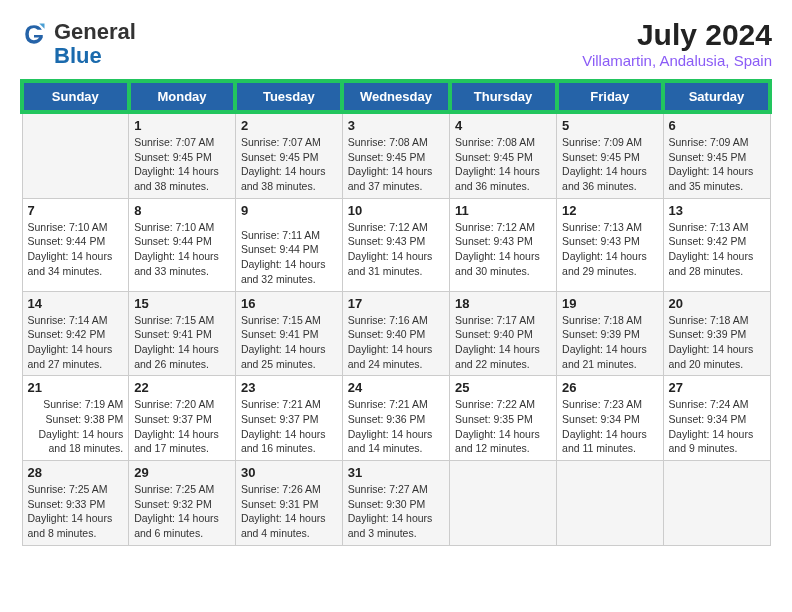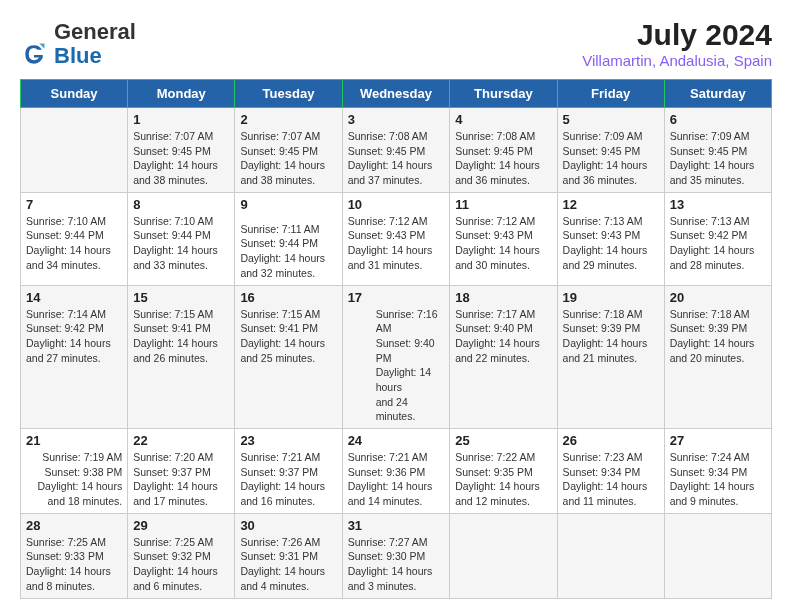--- a/index.html
+++ b/index.html
@@ -11,21 +11,21 @@
       padding: 20px;
     }
     .header-area {
       display: flex;
       justify-content: space-between;
       align-items: flex-start;
       margin-bottom: 10px;
     }
     .logo {
       display: flex;
-      align-items: flex-end;
+      align-items: flex-start;
       gap: 6px;
     }
     .logo-text {
       font-size: 22px;
       font-weight: bold;
       line-height: 1.1;
     }
     .logo-general { color: #333; }
     .logo-blue { color: #1a6aad; }
     .logo-icon {
@@ -51,21 +51,21 @@
       border-collapse: collapse;
       font-size: 11px;
     }
     thead tr th {
       background-color: #2563a8;
       color: #fff;
       text-align: center;
       padding: 6px 4px;
       font-size: 13px;
       font-weight: bold;
-      border: 1px solid #22c55e;
+      border: 4px solid #22c55e;
     }
     tbody tr td {
       border: 1px solid #ccc;
       vertical-align: top;
       padding: 4px 5px;
       width: 108px;
       min-height: 70px;
     }
     tbody tr:nth-child(odd) td {
       background-color: #f5f5f5;
@@ -232,21 +232,21 @@
         </td>
         <td>
           <span class="day-number">16</span>
           <div class="day-info" style="white-space: pre-line;">Sunrise: 7:15 AM
 Sunset: 9:41 PM
 Daylight: 14 hours
 and 25 minutes.</div>
         </td>
         <td>
           <span class="day-number">17</span>
-          <div class="day-info" style="white-space: pre-line; margin-left: 28px;">Sunrise: 7:16 AM
+          <div class="day-info" style="white-space: pre-line;">Sunrise: 7:16 AM
 Sunset: 9:40 PM
 Daylight: 14 hours
 and 24 minutes.</div>
         </td>
         <td>
           <span class="day-number">18</span>
           <div class="day-info" style="white-space: pre-line;">Sunrise: 7:17 AM
 Sunset: 9:40 PM
 Daylight: 14 hours
 and 22 minutes.</div>

